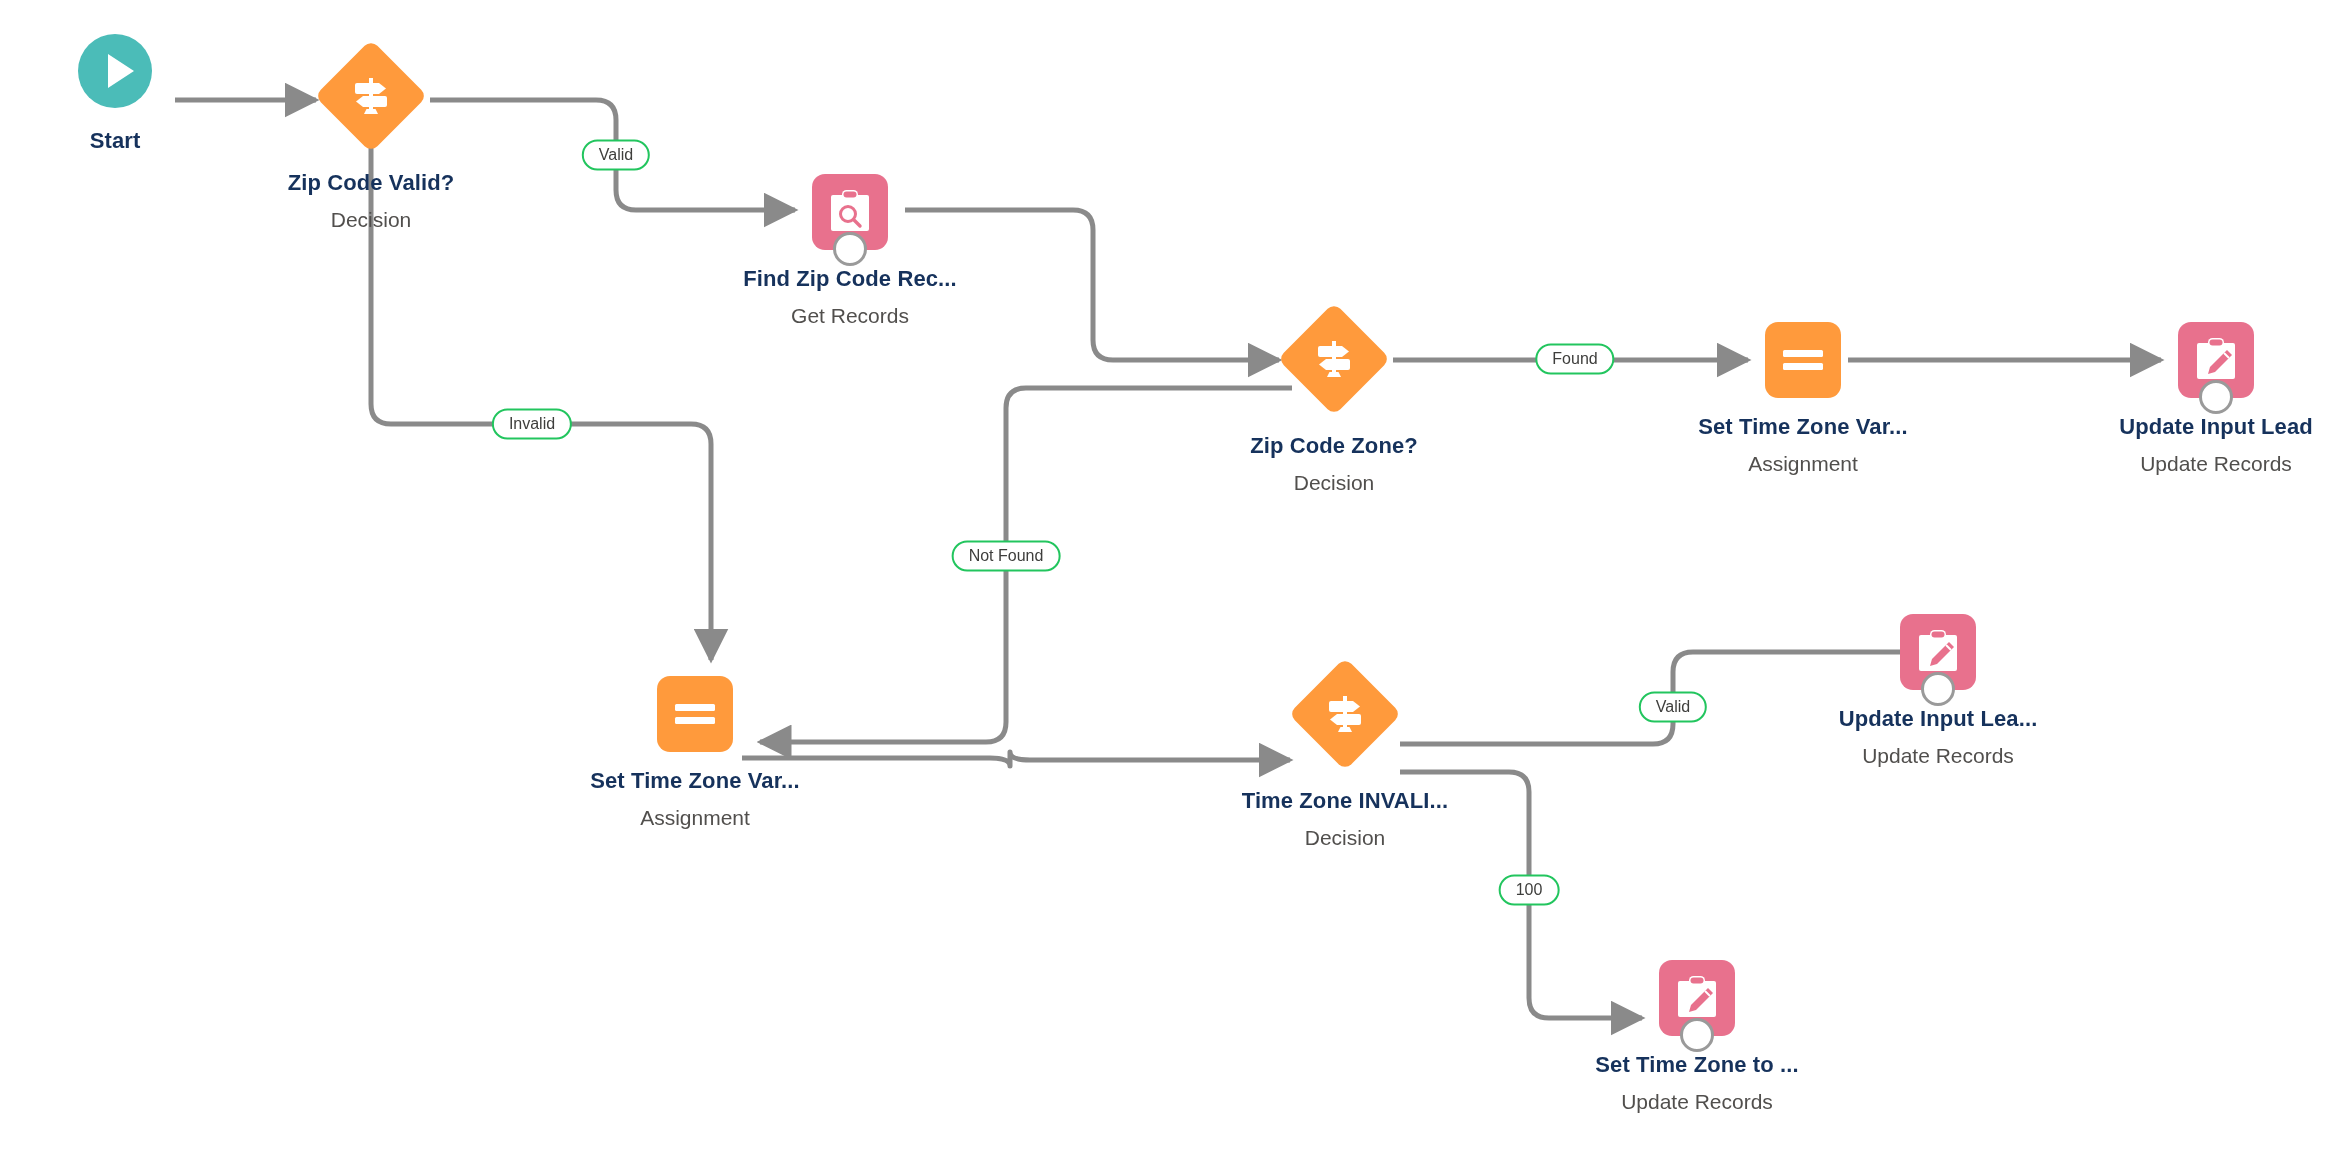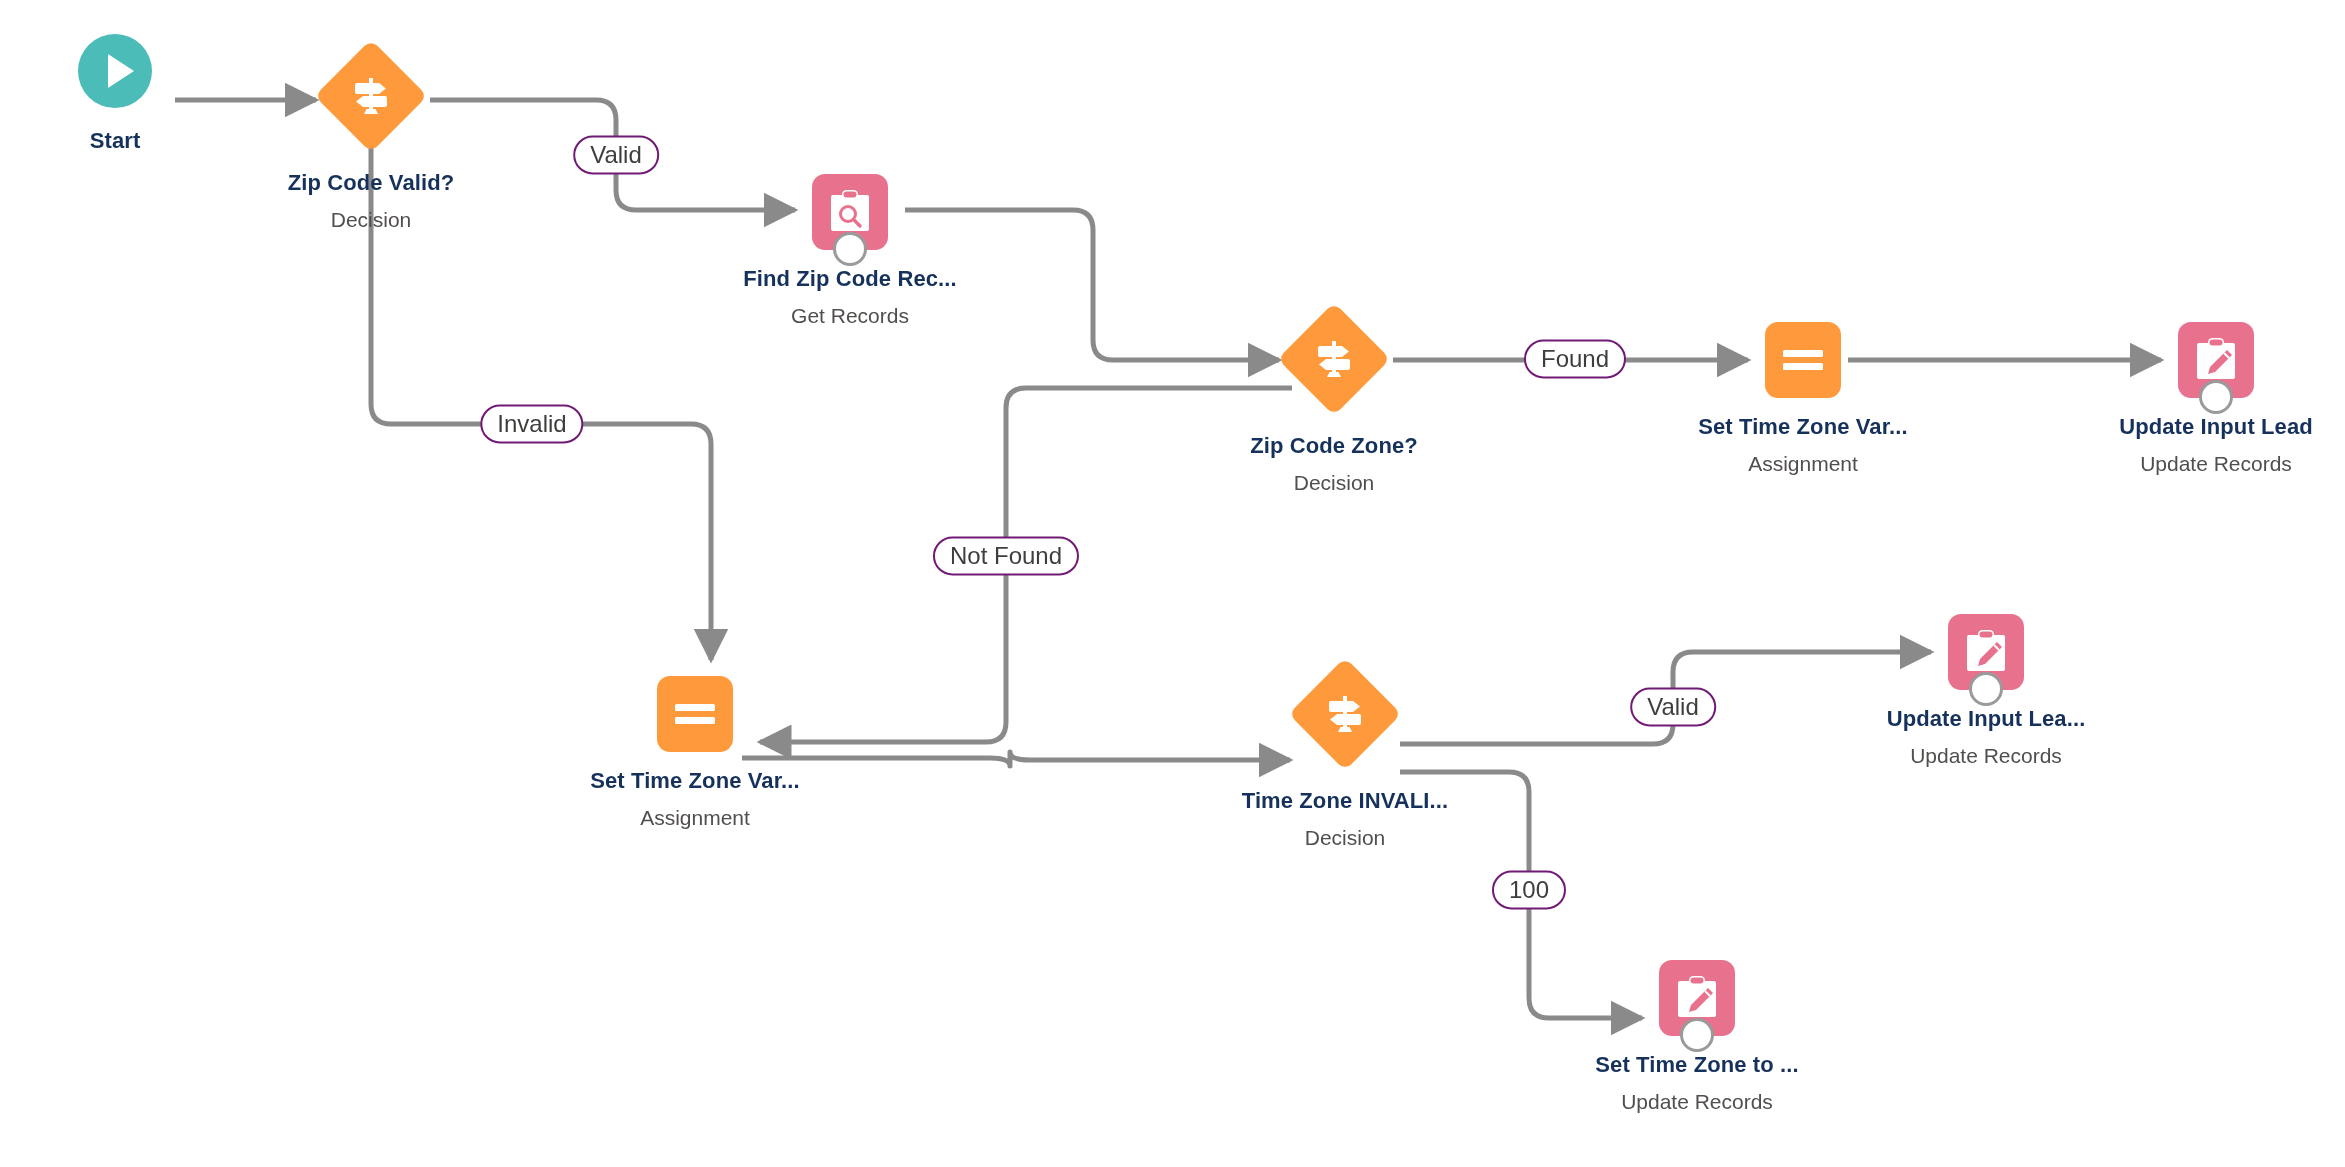--- a/index.html
+++ b/index.html
@@ -133,24 +133,24 @@
     border: 3px solid #9a9a9a;
     background: #ffffff;
     box-sizing: content-box;
   }
 
   
   .pill {
     position: absolute;
     transform: translate(-50%, -50%);
     background: #ffffff;
-    border: 2px solid #701a75;
+    border: 2px solid #22c55e;
     border-radius: 24px;
     padding: 5px 15px 6px;
-    font-size: 24px;
+    font-size: 16px;
     color: #3e3e3c;
     white-space: nowrap;
     line-height: 1;
     cursor: pointer;
   }
 </style>
 </head>
 <body>
 
 <div id="canvas">
@@ -291,21 +291,21 @@
           <path d="M9 10 h22 l7 5.5 -7 5.5 H9 a2 2 0 0 1 -2 -2 v-7 a2 2 0 0 1 2 -2 z" fill="#ffffff"></path>
           <path d="M37 23 H15 l-7 5.5 7 5.5 h22 a2 2 0 0 0 2 -2 v-7 a2 2 0 0 0 -2 -2 z" fill="#ffffff"></path>
           <path d="M16 41 h14 l-2.5 -5 h-9 z" fill="#ffffff"></path>
         </svg>
       </span>
     </span>
     <div class="title">Time Zone INVALI...</div>
     <div class="subtitle">Decision</div>
   </div>
 
-  <div class="node" style="left:1986px; top:614px;">
+  <div class="node" style="left:1938px; top:614px;">
     <span class="glyphwrap">
       <span class="tile records">
         <svg class="tile-icon" width="44" height="46" viewBox="0 0 44 46" xmlns="http://www.w3.org/2000/svg">
           <path d="M5 6 h34 a2 2 0 0 1 2 2 v32 a2 2 0 0 1 -2 2 H5 a2 2 0 0 1 -2 -2 V8 a2 2 0 0 1 2 -2 z" fill="#ffffff"></path>
           <rect x="14" y="1" width="16" height="9" rx="4.5" fill="#ffffff"></rect>
           <rect x="15.5" y="2.5" width="13" height="6" rx="3" fill="#e8718d"></rect>
           <path d="M33 13 l5 5 -17 17 -7 2 2 -7 z" fill="#e8718d"></path>
           <path d="M30 16 l5 5" stroke="#ffffff" stroke-width="2"></path>
         </svg>
       </span>

